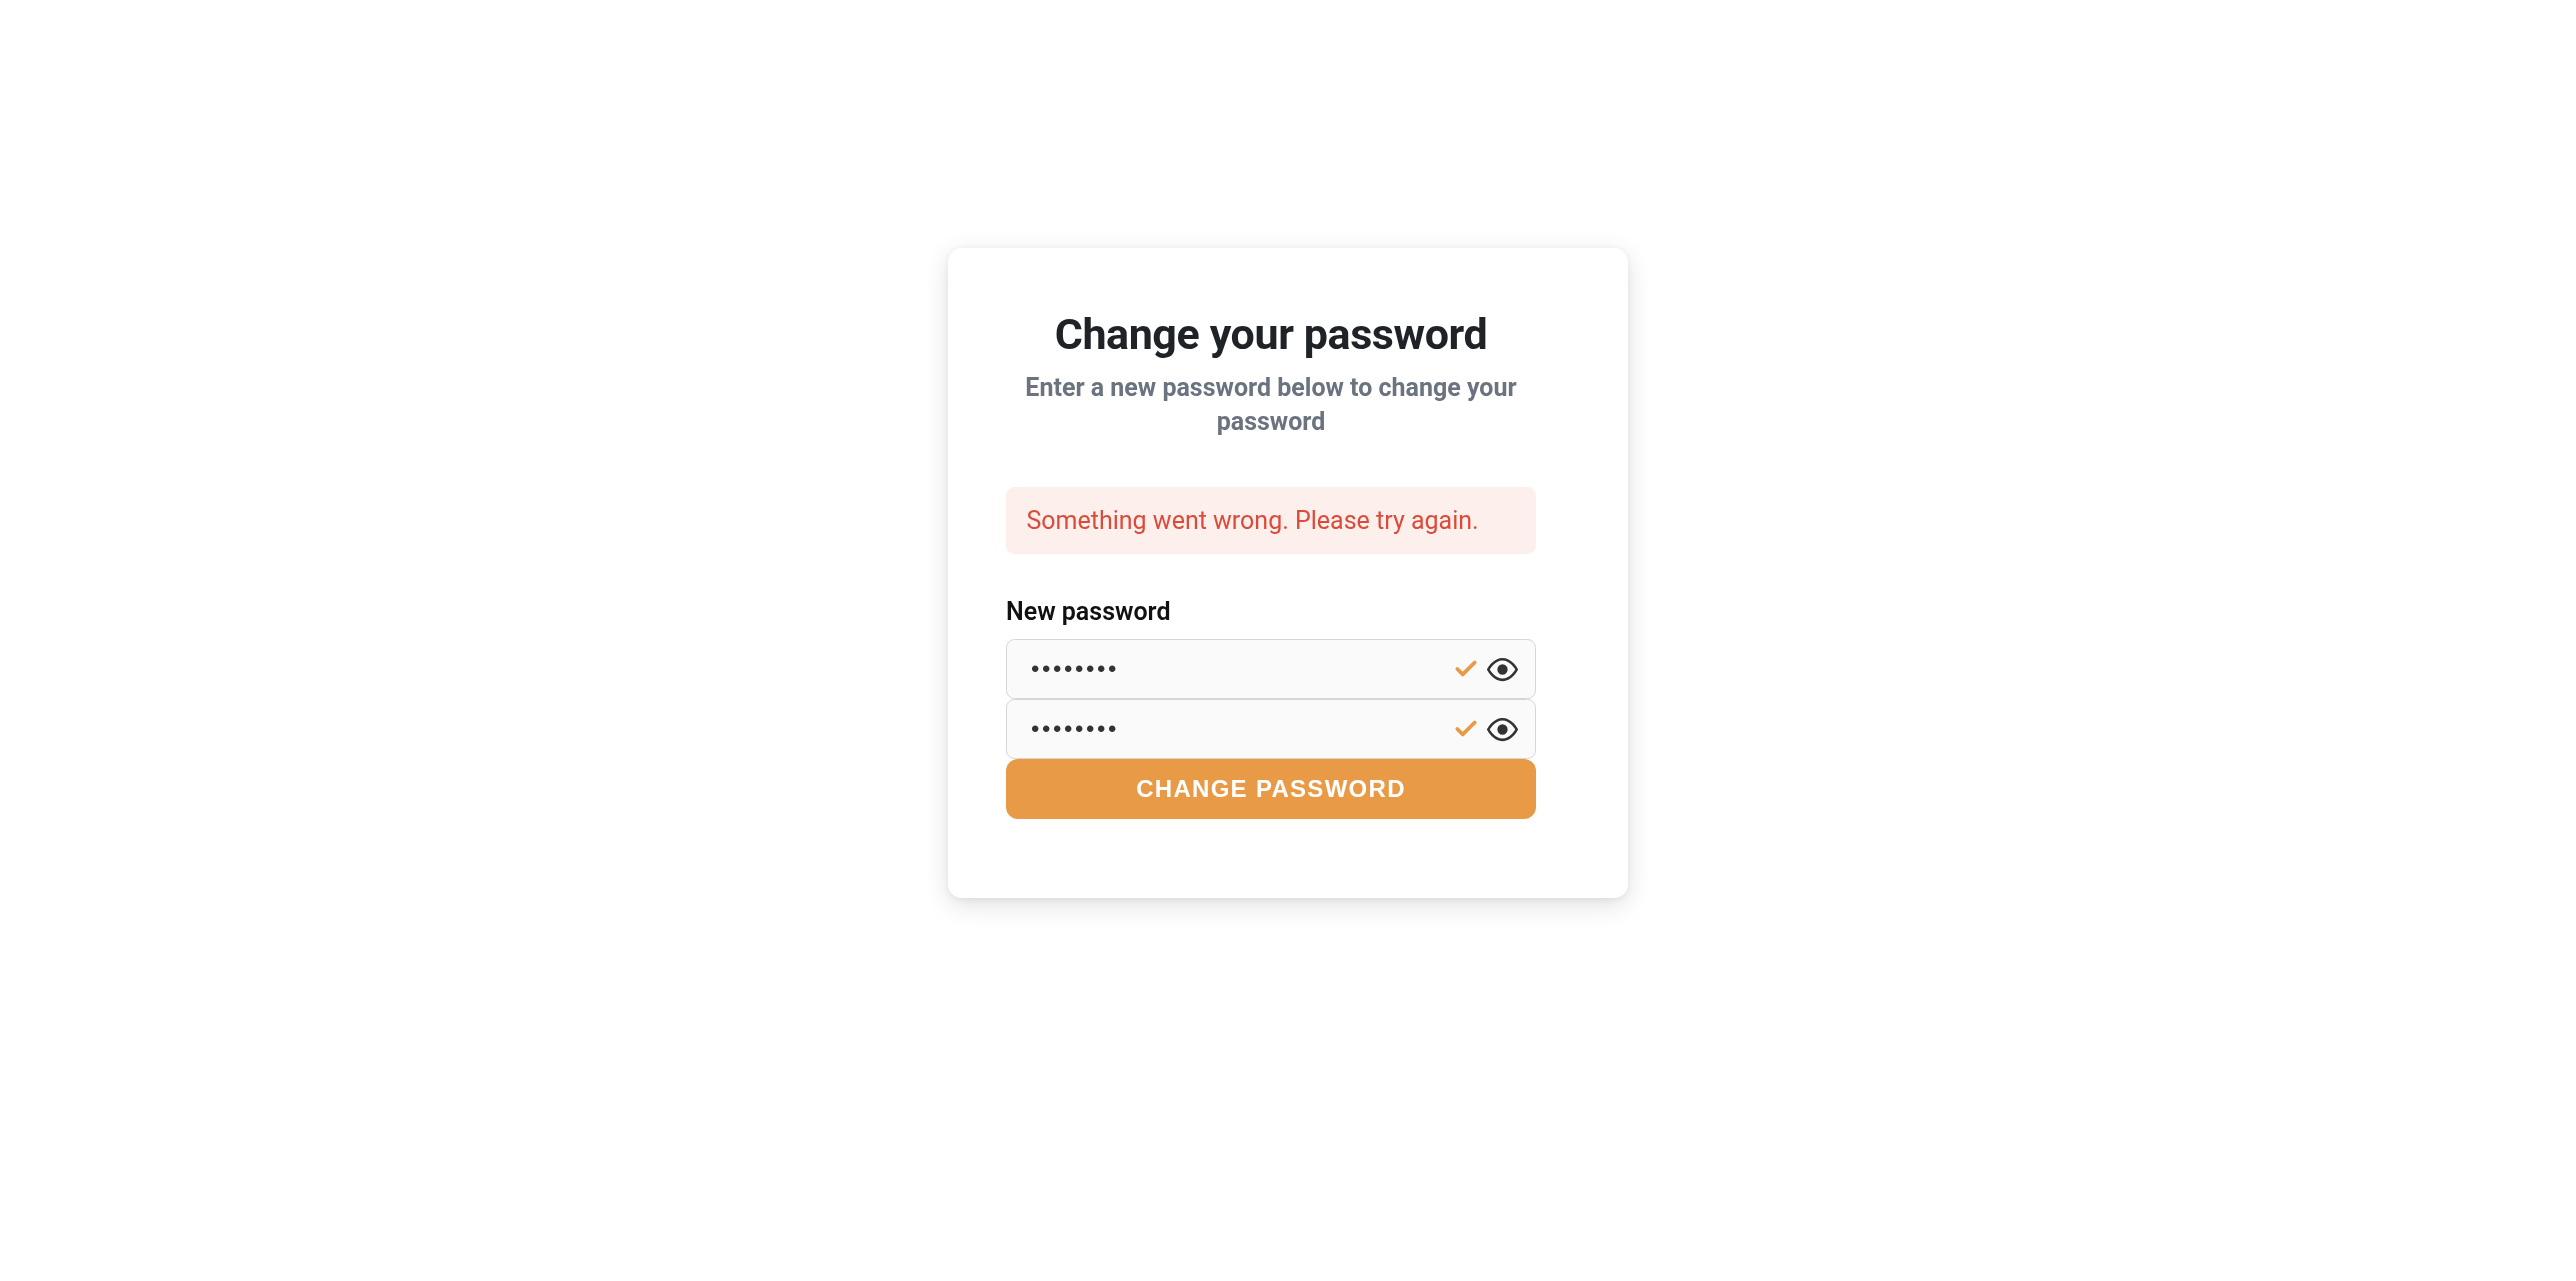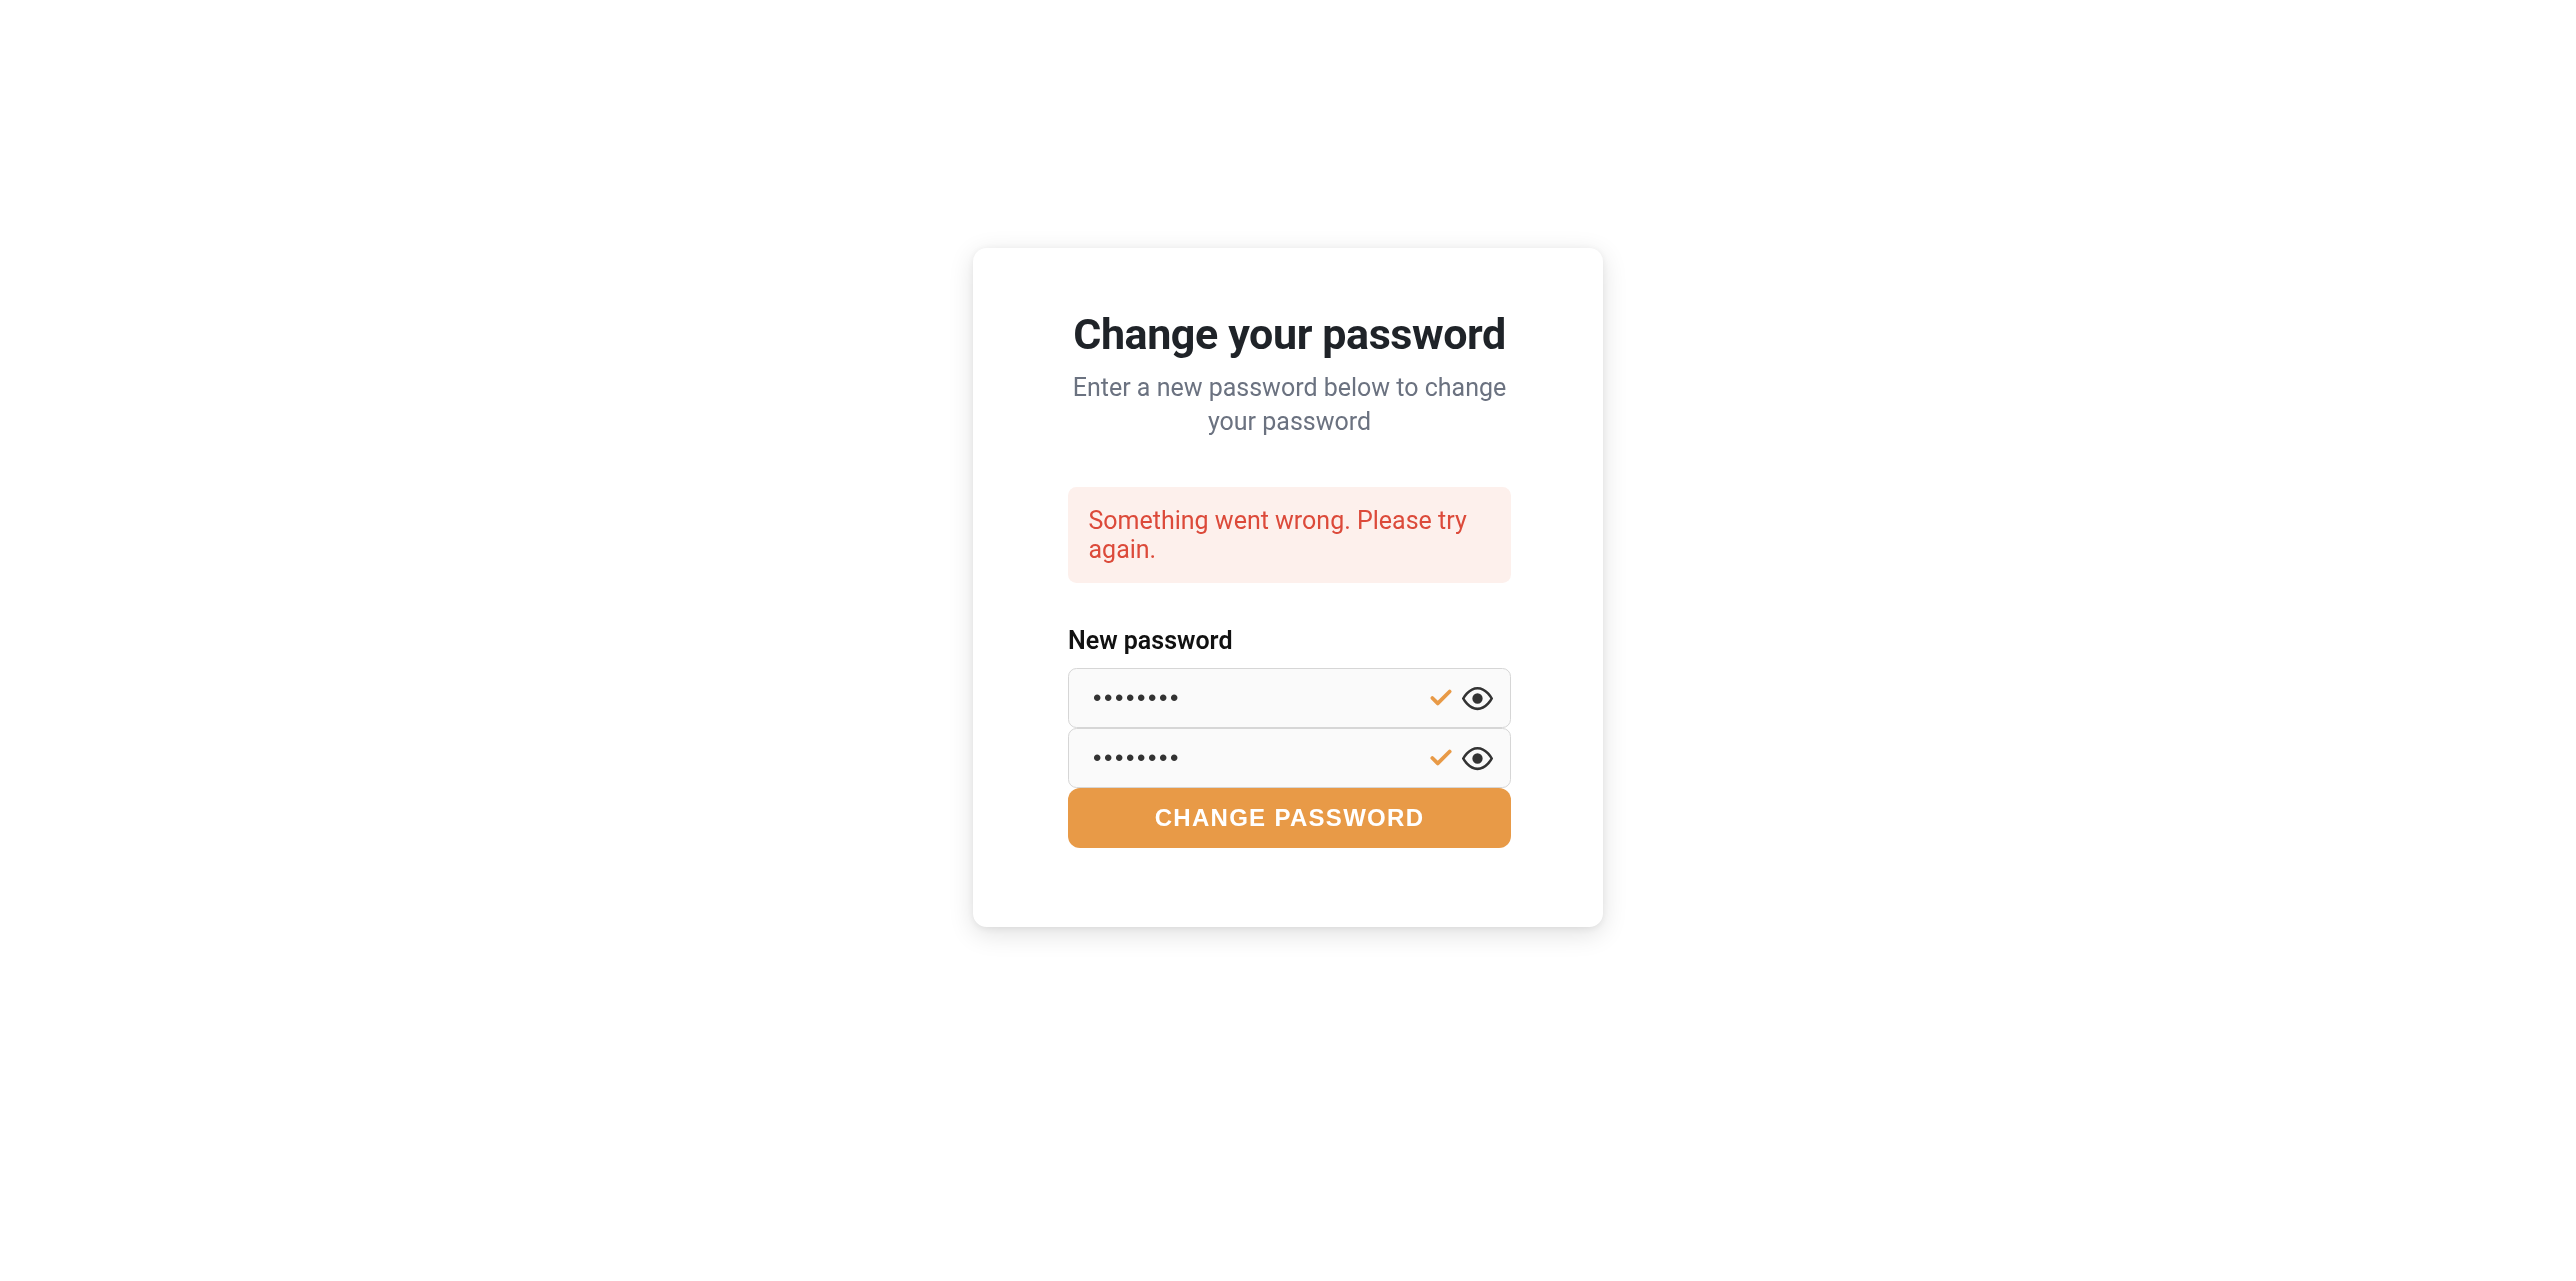--- a/index.html
+++ b/index.html
@@ -13,42 +13,43 @@
       background: #ffffff;
       width: 2576px;
       height: 1281px;
       display: flex;
       justify-content: center;
       align-items: flex-start;
       padding-top: 248px;
     }
     
     .card {
-      width: 630px;
+      width: 680px;
       background: #ffffff;
       border-radius: 13.7px;
       box-shadow: 0 6.8px 26px rgba(0,0,0,0.12), 0 1.7px 6.8px rgba(0,0,0,0.06);
-      padding: 61px 92px 79px 95px;
+      padding: 61px 92px 79px 58px;
     }
     
     .title {
       font-size: 43px;
       font-weight: 700;
       color: #1f2328;
       text-align: center;
       margin-bottom: 12px;
       letter-spacing: -0.4px;
     }
     
     .subtitle {
       font-size: 25px;
       color: #6b7280;
       text-align: center;
       line-height: 1.35;
       margin-bottom: 48px;
+      font-weight: bold;
     }
     
     .error-banner {
       background: #fdf0ec;
       border-radius: 8.5px;
       padding: 19px 20.5px;
       text-align: left;
       margin-bottom: 43px;
     }
     

